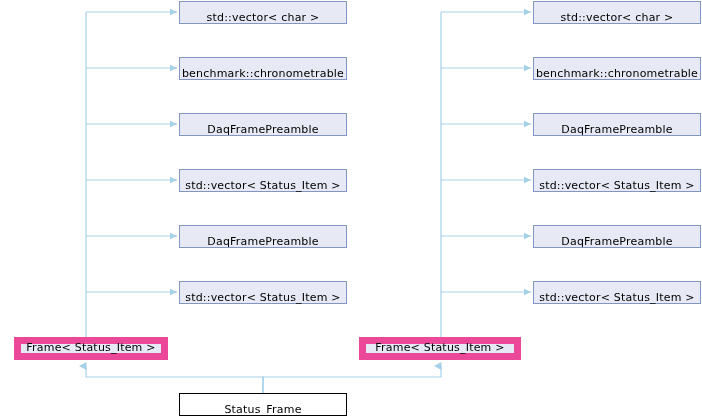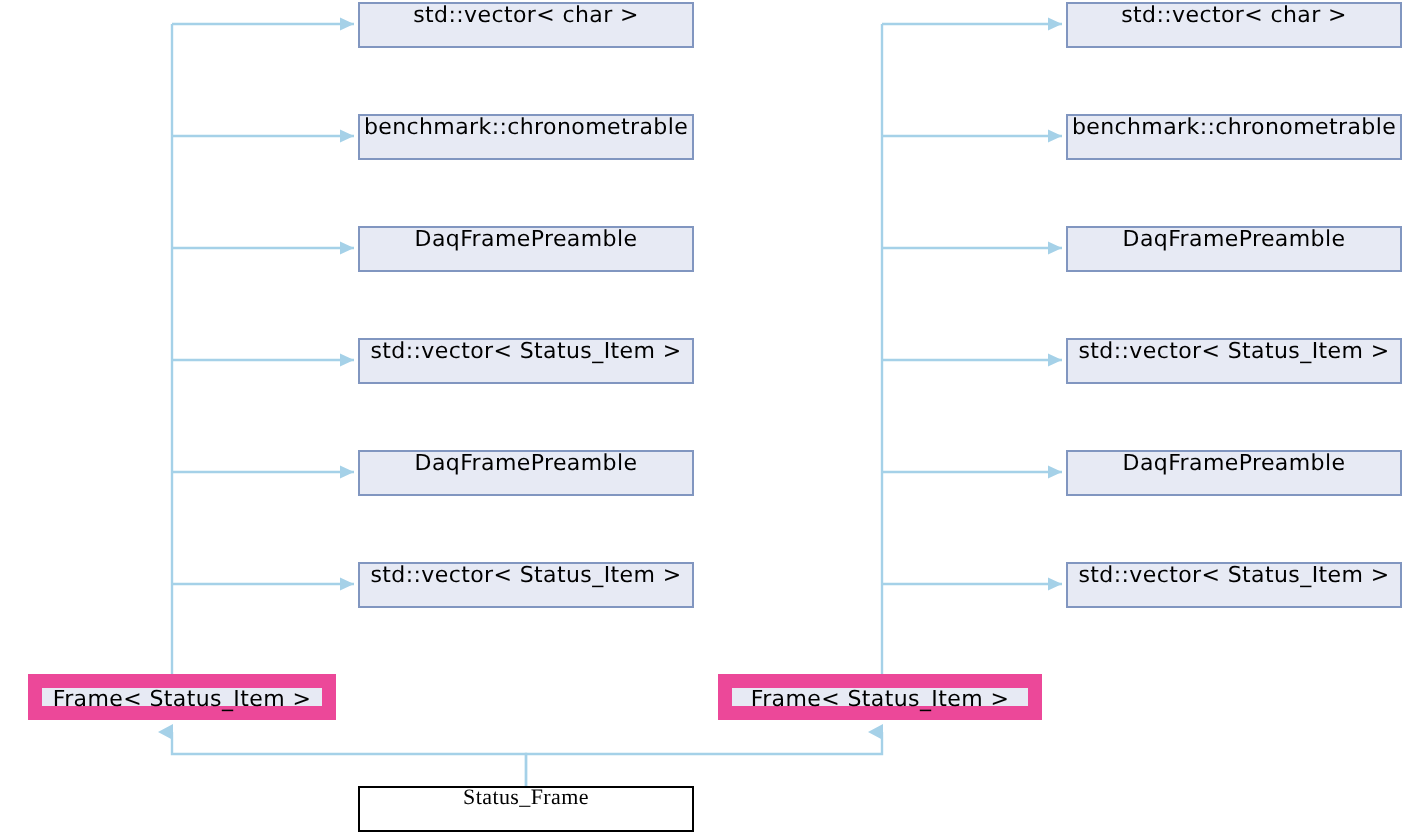--- a/index.html
+++ b/index.html
@@ -21,40 +21,39 @@
     position: absolute;
     left: 0;
     top: 0;
     width: 702px;
     height: 416px;
   }
   .node {
     position: absolute;
     box-sizing: border-box;
     display: flex;
-    align-items: flex-start;
+    align-items: flex-end;
     justify-content: center;
     font-size: 11px;
     line-height: 11px;
     color: #000000;
     white-space: nowrap;
     letter-spacing: 0.2px;
   }
   .node-usage {
     background: #e7eaf4;
     border: 1px solid #8196c0;
   }
   .node-base {
     background: #e7eaf4;
     border: 7px solid #ec4899;
   }
   .node-current {
     background: #ffffff;
     border: 1px solid #000000;
-    font-family: Liberation Serif, serif;
   }
   .node-label {
     pointer-events: none;
   }
 </style>
 </head>
 <body>
 
 <div id="diagram">
 

